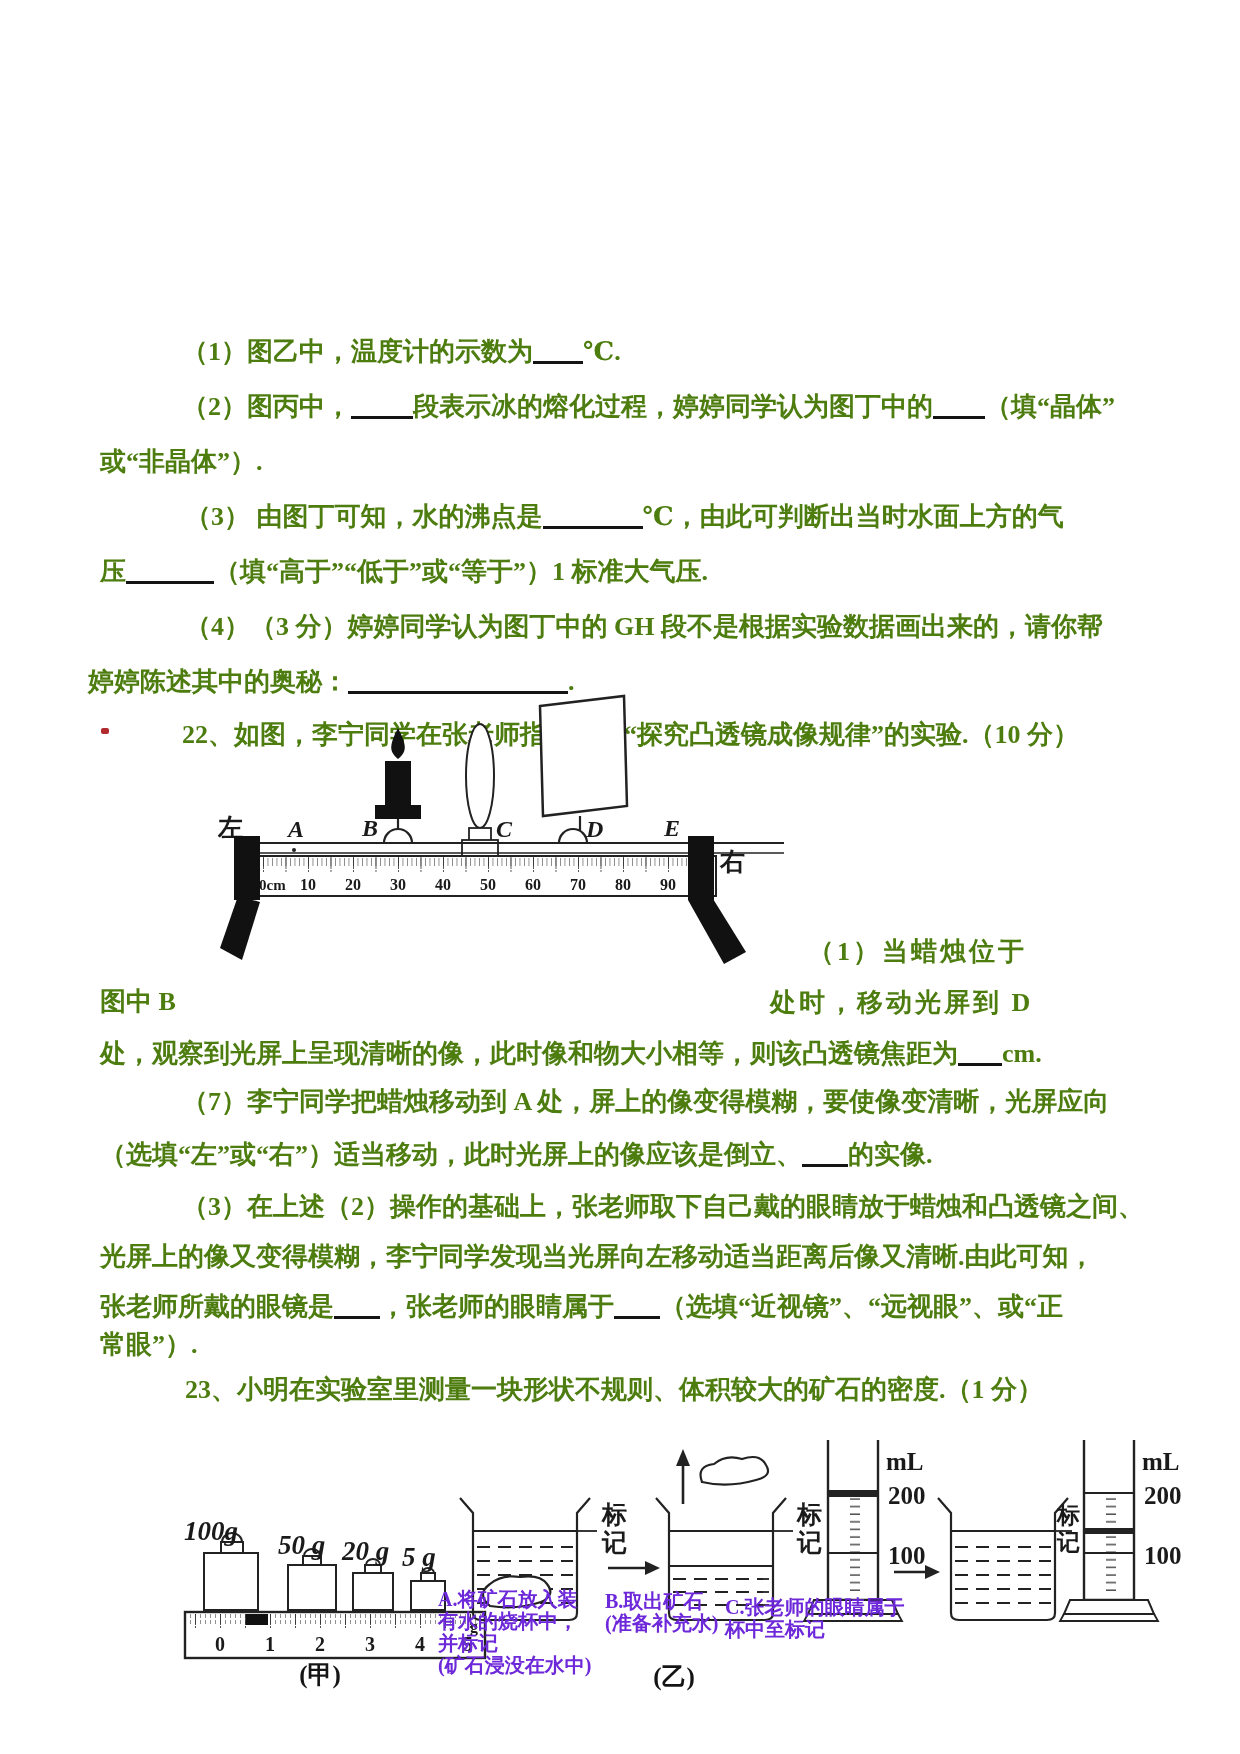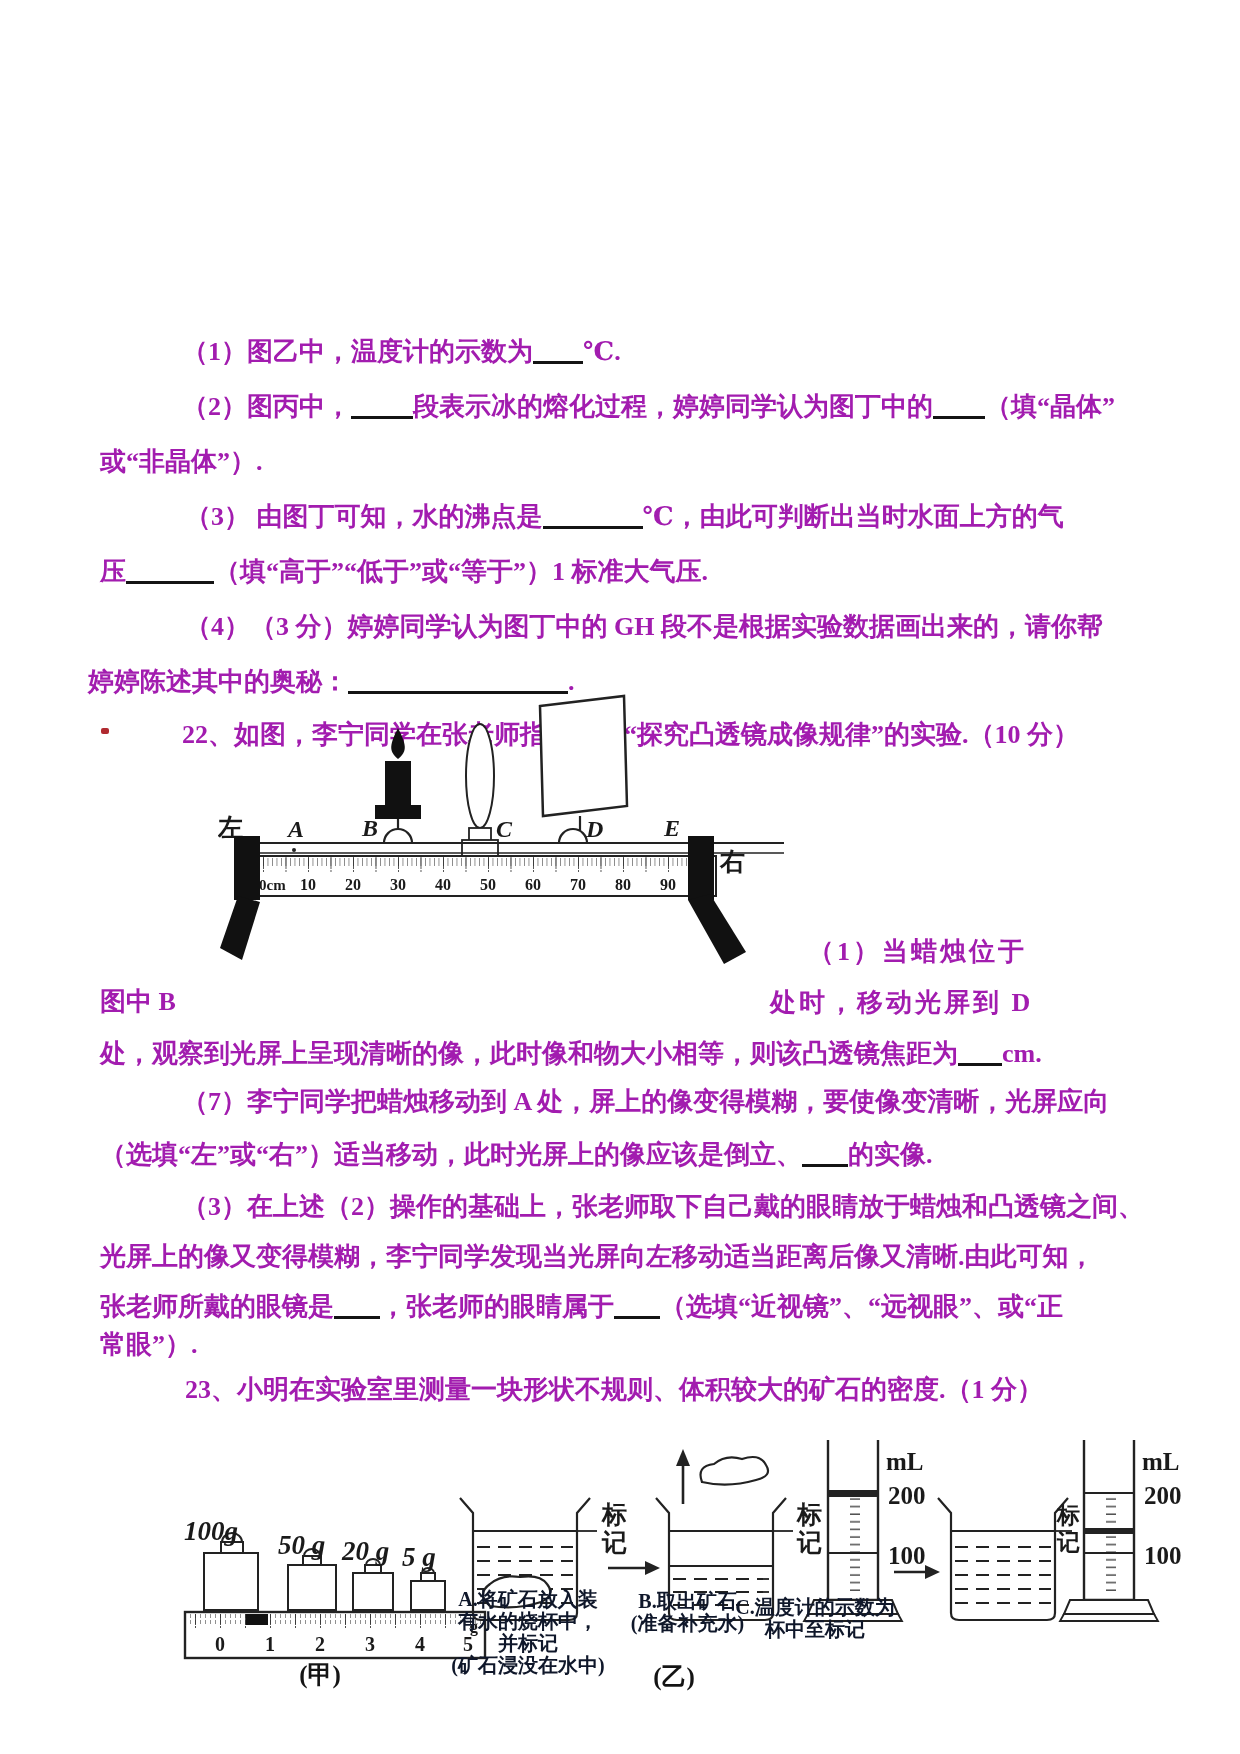--- a/index.html
+++ b/index.html
@@ -3,30 +3,30 @@
 <meta charset="utf-8">
 <style>
   html,body{margin:0;padding:0;}
   body{
     width:1240px;height:1754px;position:relative;background:#ffffff;
     font-family:"Liberation Serif","DejaVu Serif",serif;
     color:#141414;overflow:hidden;
   }
   .ln{
     position:absolute;white-space:nowrap;font-weight:bold;
-    font-size:26px;line-height:34px;height:36px;color:#a21caf;
+    font-size:26px;line-height:34px;height:36px;color:#4d7c0f;
   }
   .blank{
     display:inline-block;border-bottom:3px solid #141414;
     height:24px;vertical-align:-4px;
   }
   .fig{position:absolute;}
   .cap{
     position:absolute;font-weight:bold;font-size:20px;line-height:22px;
-    text-align:center;color:#0f172a;
+    text-align:left;color:#6d28d9;
   }
   .figlabel{
     position:absolute;font-weight:bold;font-size:25px;text-align:center;color:#141414;
   }
   .stray{
     position:absolute;left:101px;top:728px;width:8px;height:6px;
     border-radius:2px;
   }
   svg text{font-family:"Liberation Serif","DejaVu Serif",serif;font-weight:bold;fill:#1a1a1a;}
 </style>
@@ -331,16 +331,16 @@
   <div>A.将矿石放入装</div>
   <div>有水的烧杯中，</div>
   <div>并标记</div>
   <div>(矿石浸没在水中)</div>
 </div>
 <div class="cap" style="left:605px;top:1590px;width:165px">
   <div>B.取出矿石</div>
   <div>(准备补充水)</div>
 </div>
 <div class="cap" style="left:725px;top:1596px;width:180px">
-  <div>C.温度计的示数为</div>
+  <div>C.张老师的眼睛属于</div>
   <div>杯中至标记</div>
 </div>
 <div class="figlabel" style="left:609px;top:1660px;width:130px">(乙)</div>
 
 </body></html>

